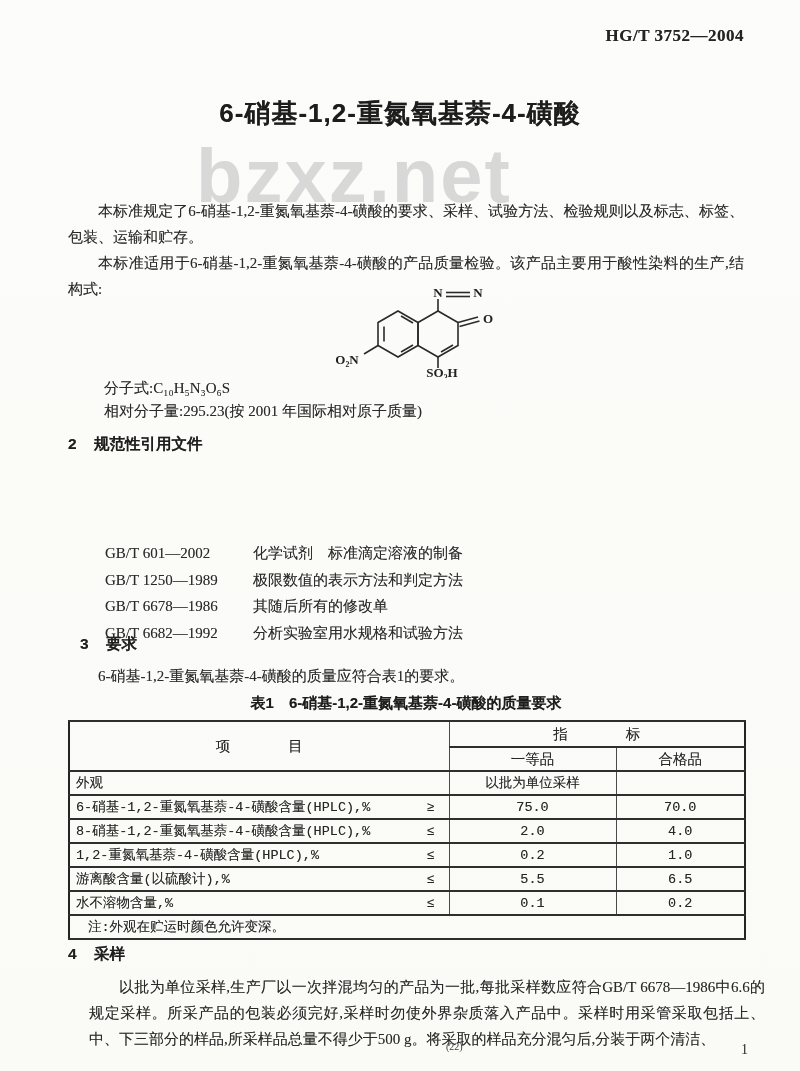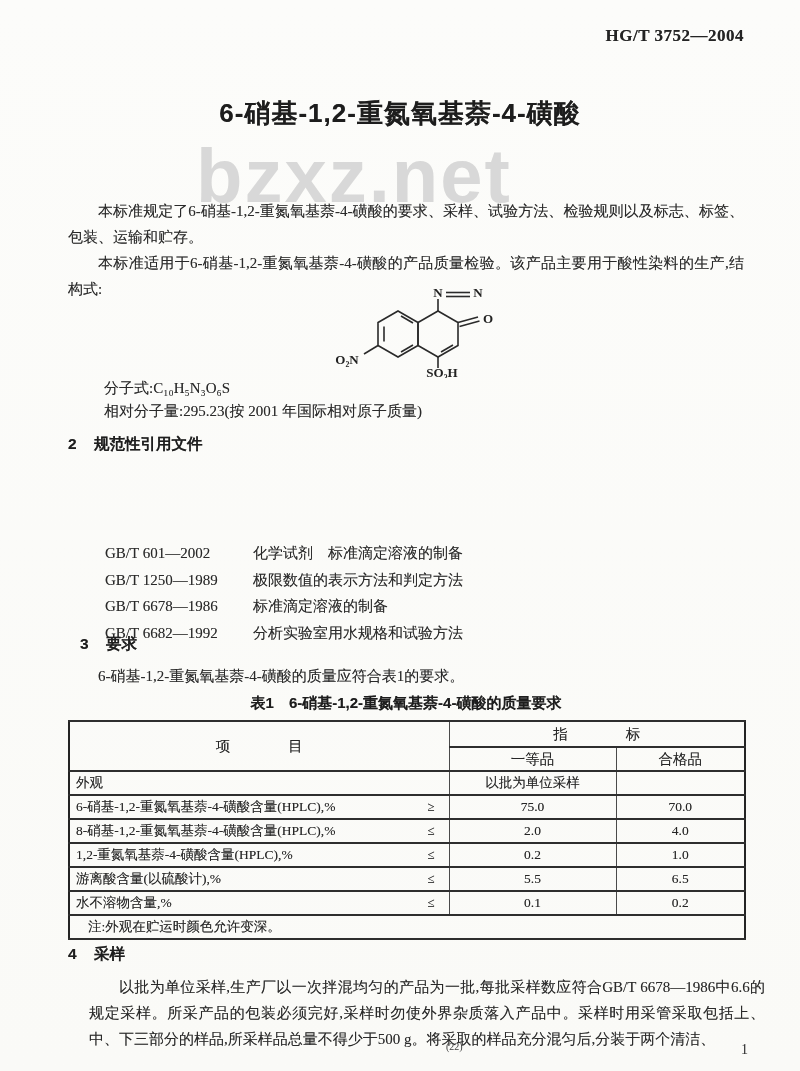--- a/index.html
+++ b/index.html
@@ -101,20 +101,21 @@
     text-align: center;
     width: 676px;
     color: #1d1d1d;
     text-shadow: 0 0 0.5px rgba(0,0,0,0.45);
   }
   table.quality {
     border-collapse: collapse;
     width: 676px;
     table-layout: fixed;
     background: transparent;
+    font-family: Liberation Mono, monospace;
   }
   table.quality { border: 2px solid #242424; }
   .quality th, .quality td {
     border-left: 1px solid #4a4a4a;
     border-right: 1px solid #4a4a4a;
     border-top: 2px solid #2e2e2e;
     border-bottom: 2px solid #2e2e2e;
     padding: 1px 4px;
     font-weight: normal;
     color: #262626;
@@ -203,21 +204,21 @@
       </div>
 
       <div class="abs" style="top:540px;">
         <div class="ref-line">
           <span class="ref-code">GB/T 601—2002</span><span>化学试剂　标准滴定溶液的制备</span>
         </div>
         <div class="ref-line">
           <span class="ref-code">GB/T 1250—1989</span><span>极限数值的表示方法和判定方法</span>
         </div>
         <div class="ref-line">
-          <span class="ref-code">GB/T 6678—1986</span><span>标准滴定溶液的制备</span>
+          <span class="ref-code">GB/T 6678—1986</span><span>其随后所有的修改单</span>
         </div>
         <div class="ref-line">
           <span class="ref-code">GB/T 6682—1992</span><span>分析实验室用水规格和试验方法</span>
         </div>
       </div>
 
       <div class="abs sec-heading" style="top:634px;margin-left:12px;">
         <span class="sec-num">3</span><span>要求</span>
       </div>
       <p class="abs para" style="top:663px;">6-硝基-1,2-重氮氧基萘-4-磺酸的质量应符合表1的要求。</p>

